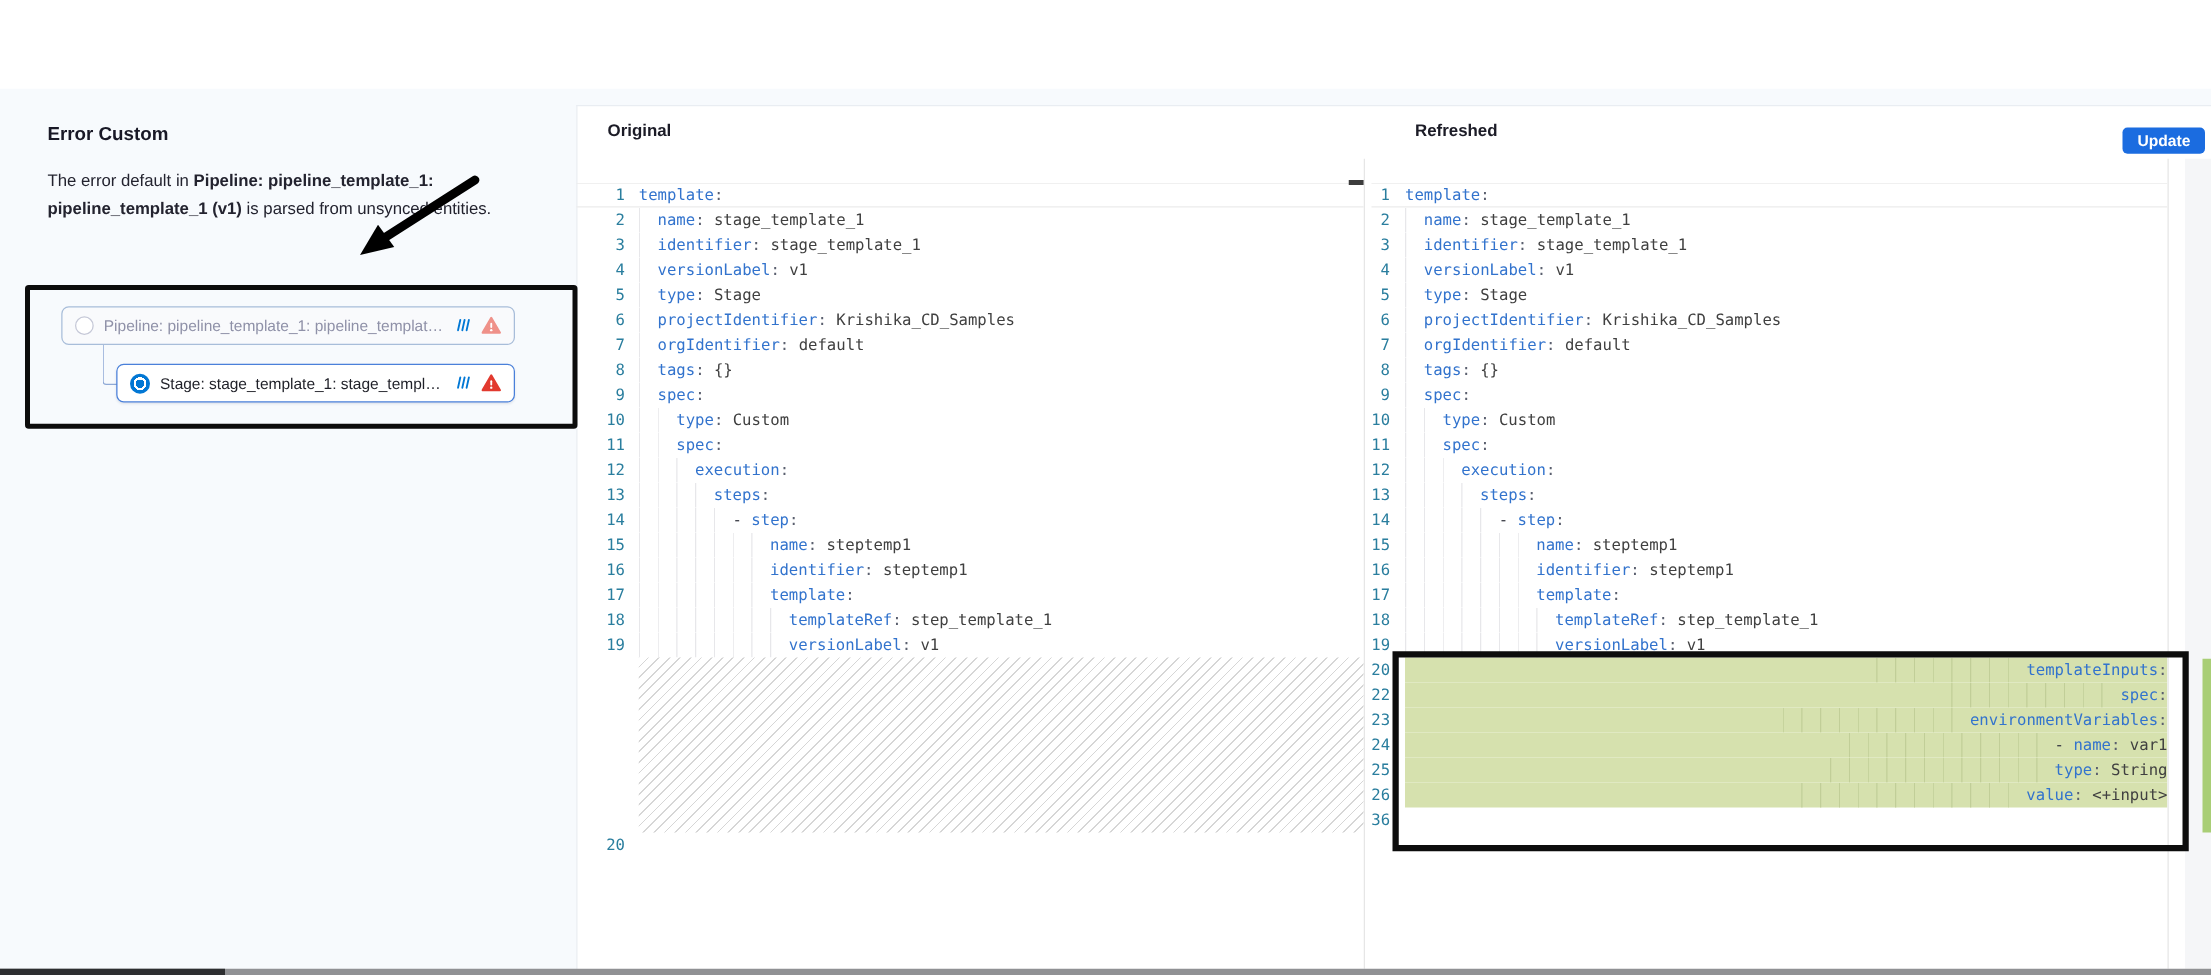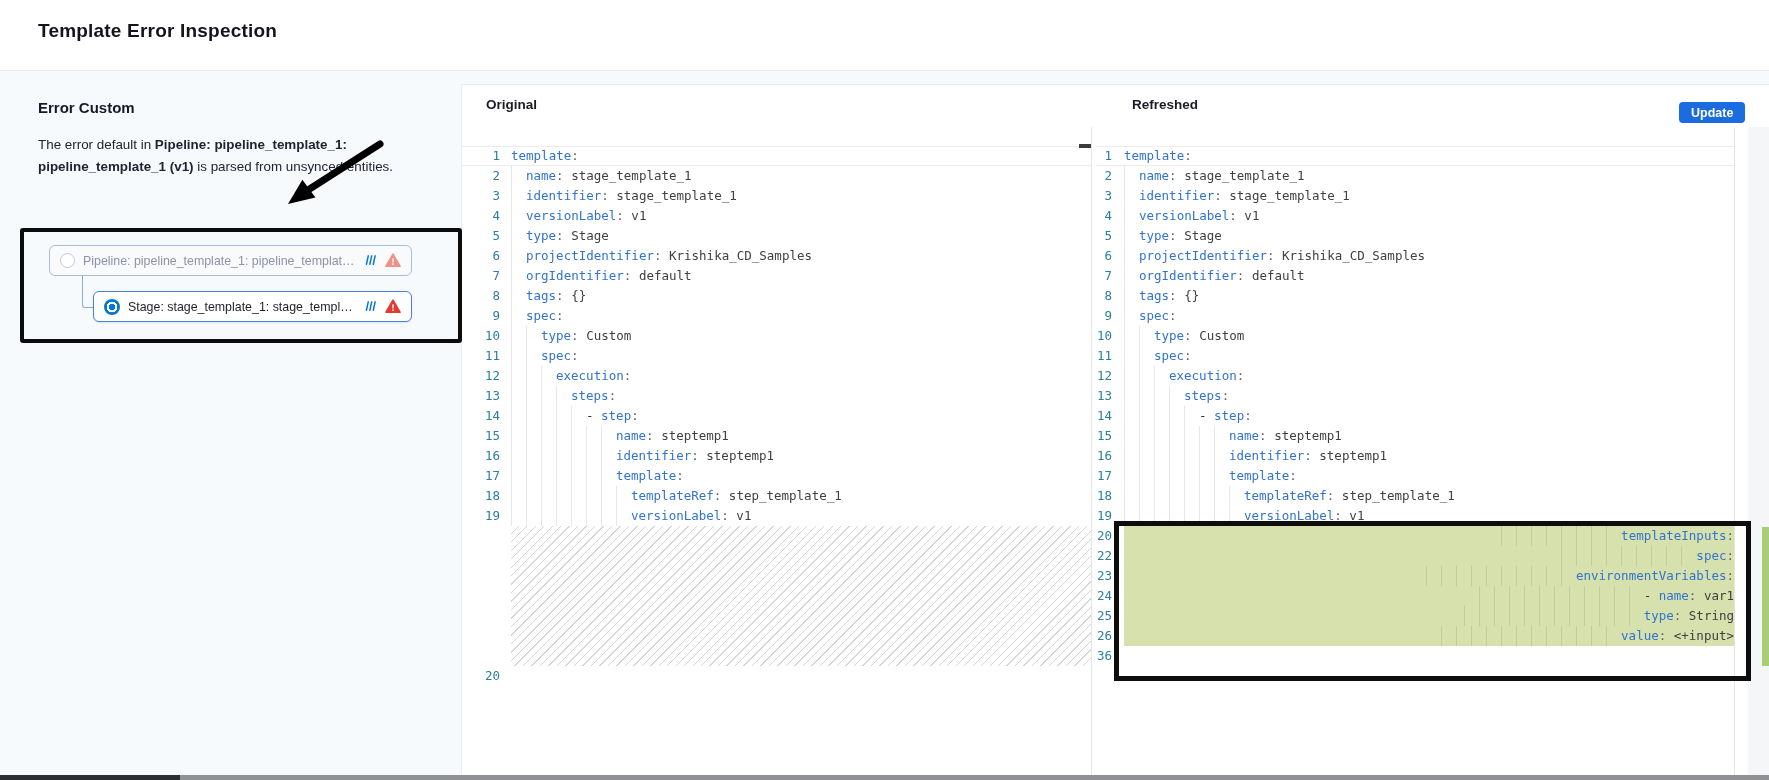--- a/index.html
+++ b/index.html
@@ -13,21 +13,21 @@
 
   
   .content-bg{left:0;top:71px;right:0;bottom:0;background:#f7fafd;}
   .card{left:461px;top:84px;right:0;bottom:0;background:#fff;border-left:1px solid #e9edf2;border-top:1px solid #e9edf2;}
 
   
   .section-title{left:38px;top:99px;font-size:15px;font-weight:700;color:#181826;}
   .desc{left:38px;top:134px;width:368px;font-size:13.4px;line-height:21.5px;color:#23232f;}
   .desc b{font-weight:700;}
   .btn{display:inline-flex;align-items:center;justify-content:center;background:#1b6ce0;color:#fff;
-       font-weight:700;border:none;border-radius:5px;cursor:pointer;font-family:"Liberation Sans",sans-serif;}
+       font-weight:700;border:none;border-radius:5px;cursor:pointer;font-family:"Liberation Sans",sans-serif;margin-left:19px;}
   .btn-update-all{left:38px;top:190px;height:28px;padding:0 17px;font-size:13px;}
   .btn-update{left:1679px;top:102px;height:21px;padding:0 12px;font-size:12.5px;border-radius:4px;z-index:3;}
 
   .annotation-box{left:20px;top:228px;width:434px;height:107px;border:4px solid #0c0c0c;border-radius:3px;z-index:4;background:transparent;}
   .entity-item{display:flex;align-items:center;gap:8px;padding:0 10px;box-sizing:border-box;border-radius:6px;}
   .entity-pipeline{left:49px;top:245px;width:363px;height:31px;background:#f9fafc;border:1px solid #a8bdd9;}
   .entity-stage{left:93px;top:291px;width:319px;height:31px;background:#fff;border:1.5px solid #4a80da;box-shadow:0 1px 2px rgba(40,60,100,.12);}
   .entity-label{font-size:12.4px;white-space:nowrap;overflow:hidden;text-overflow:ellipsis;flex:0 1 auto;}
   .entity-pipeline .entity-label{color:#8f91a8;}
   .entity-stage .entity-label{color:#1f2028;}
@@ -71,23 +71,20 @@
   .hscroll{left:0;top:775px;width:1769px;height:5px;background:#909194;z-index:6;}
   .hscroll-thumb{left:0;top:0;width:180px;height:5px;background:#2d2e30;}
 
   .arrow-svg{left:268px;top:130px;z-index:4;}
 </style>
 </head>
 <body>
 
 <div class="page">
 
-  <div class="abs header">
-    <div class="abs page-title">Template Error Inspection</div>
-  </div>
 
   <div class="abs content-bg"></div>
   <div class="abs card"></div>
 
   <div class="abs section-title">Error Custom</div>
   <p class="abs desc" style="margin:0;">
     <span>The error default in </span><b>Pipeline: pipeline_template_1: pipeline_template_1 (v1)</b><span> is parsed from unsynced entities.</span>
   </p>
 
   <svg class="abs arrow-svg" width="116" height="86" viewBox="0 0 116 86">

